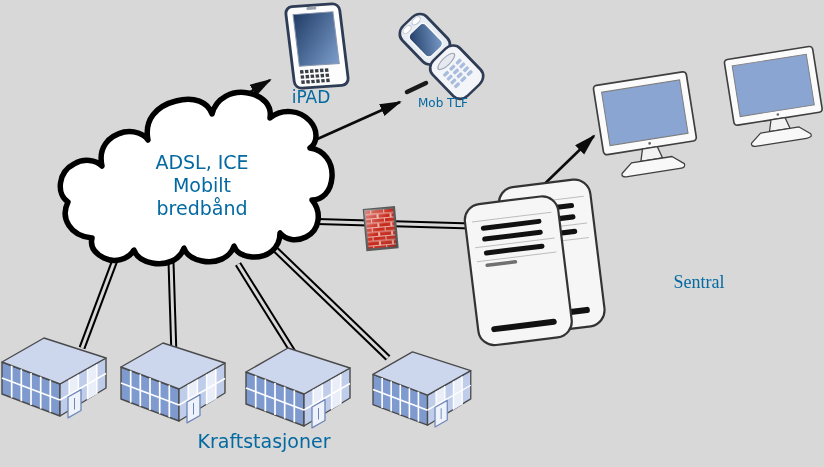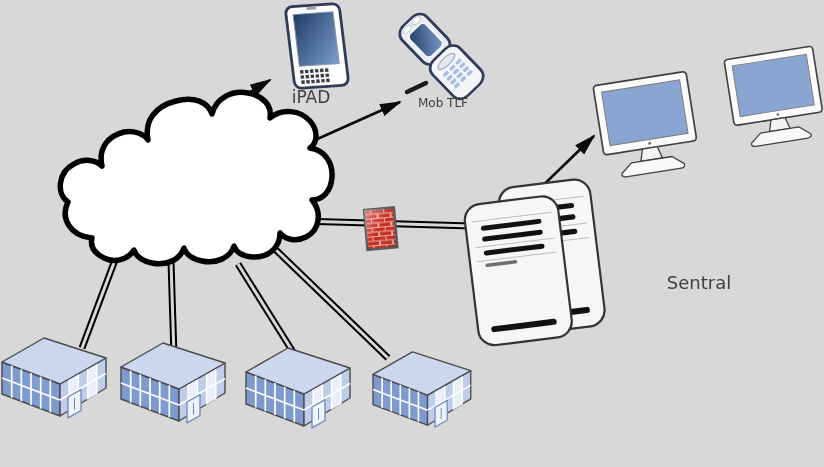--- a/index.html
+++ b/index.html
@@ -6,30 +6,30 @@
   .canvas{
     position:relative;
     width:824px;height:467px;
     background:#d8d8d8;
     overflow:hidden;
     font-family:"DejaVu Sans", sans-serif;
   }
   .canvas svg{position:absolute;left:0;top:0;}
   .label{
     position:absolute;
-    color:#404040;
+    color:#0369a1;
     transform:translateX(-50%);
     white-space:pre-line;
     text-align:center;
     user-select:none;
   }
   .cloud-label{left:202px;top:151px;font-size:19px;line-height:1.22;}
   .ipad-label{left:311px;top:87px;font-size:17px;}
   .mob-label{left:443px;top:96px;font-size:12px;}
-  .sentral-label{left:699px;top:272px;font-size:18px;}
+  .sentral-label{left:699px;top:272px;font-size:18px;font-family:Liberation Serif, serif;}
   .kraft-label{left:264px;top:430px;font-size:19px;}
 </style>
 </head>
 <body>
 
 <div class="canvas">
 
 <svg width="824" height="467" viewBox="0 0 824 467" xmlns="http://www.w3.org/2000/svg">
   <defs>
     <marker id="ah" markerUnits="userSpaceOnUse" markerWidth="24" markerHeight="15" refX="20" refY="6.5" orient="auto">
@@ -234,17 +234,21 @@
         <use href="#bld"></use>
       </g>
   <g transform="translate(246,346)">
         <use href="#bld"></use>
       </g>
   <g transform="translate(373,350) scale(0.94)">
         <use href="#bld"></use>
       </g>
 </svg>
 
+<div class="label cloud-label">ADSL, ICE
+Mobilt
+bredbånd</div>
 <div class="label ipad-label">iPAD</div>
 <div class="label mob-label">Mob TLF</div>
 <div class="label sentral-label">Sentral</div>
+<div class="label kraft-label">Kraftstasjoner</div>
 
 </div>
 
 </body></html>

